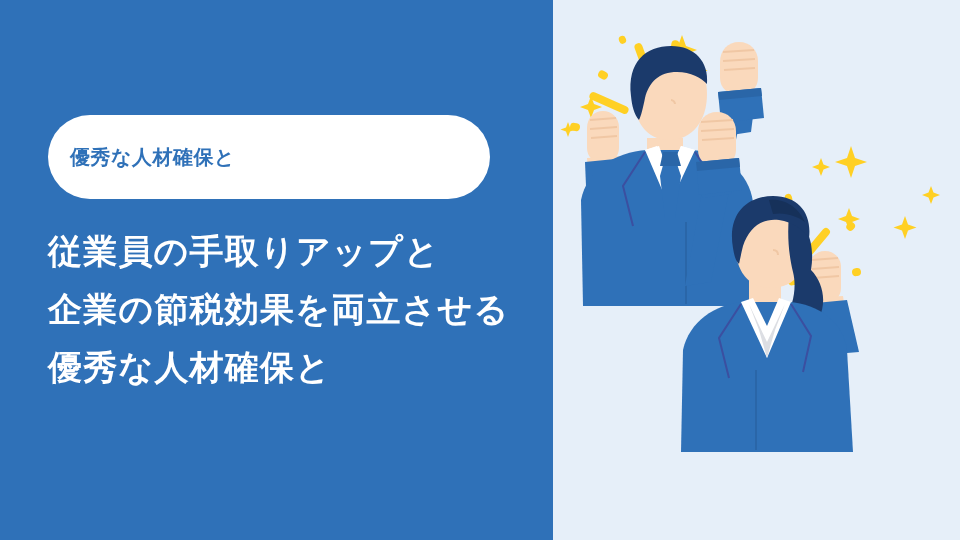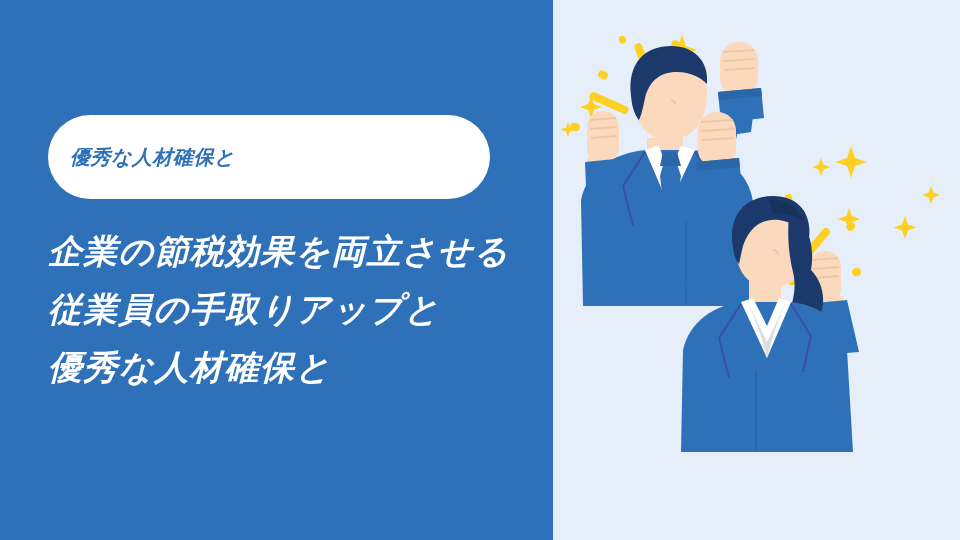--- a/index.html
+++ b/index.html
@@ -11,21 +11,20 @@
   }
   body {
     font-family: "Liberation Sans", "DejaVu Sans", sans-serif;
     background: #E6EFF9;
   }
   #slide {
     position: relative;
     width: 960px;
     height: 540px;
     display: flex;
-    font-style: italic;
   }
   
   #left-panel {
     position: absolute;
     left: 0;
     top: 0;
     width: 553px;
     height: 540px;
     background: #2F71B8;
   }
@@ -88,22 +87,22 @@
 
 <div id="slide">
 
   <div id="left-panel">
 
     <div id="badge">
       <div class="badge-line">優秀な人材確保と</div>
     </div>
 
     <div id="headline">
+      <div class="headline-line">従業員の手取りアップと</div>
       <div class="headline-line">企業の節税効果を両立させる</div>
-      <div class="headline-line">従業員の手取りアップと</div>
       <div class="headline-line">優秀な人材確保と</div>
     </div>
 
   </div>
 
   <div id="right-panel">
 
     <svg id="illustration" viewBox="0 0 407 540" xmlns="http://www.w3.org/2000/svg">
 
       <g fill="#FFD024">

